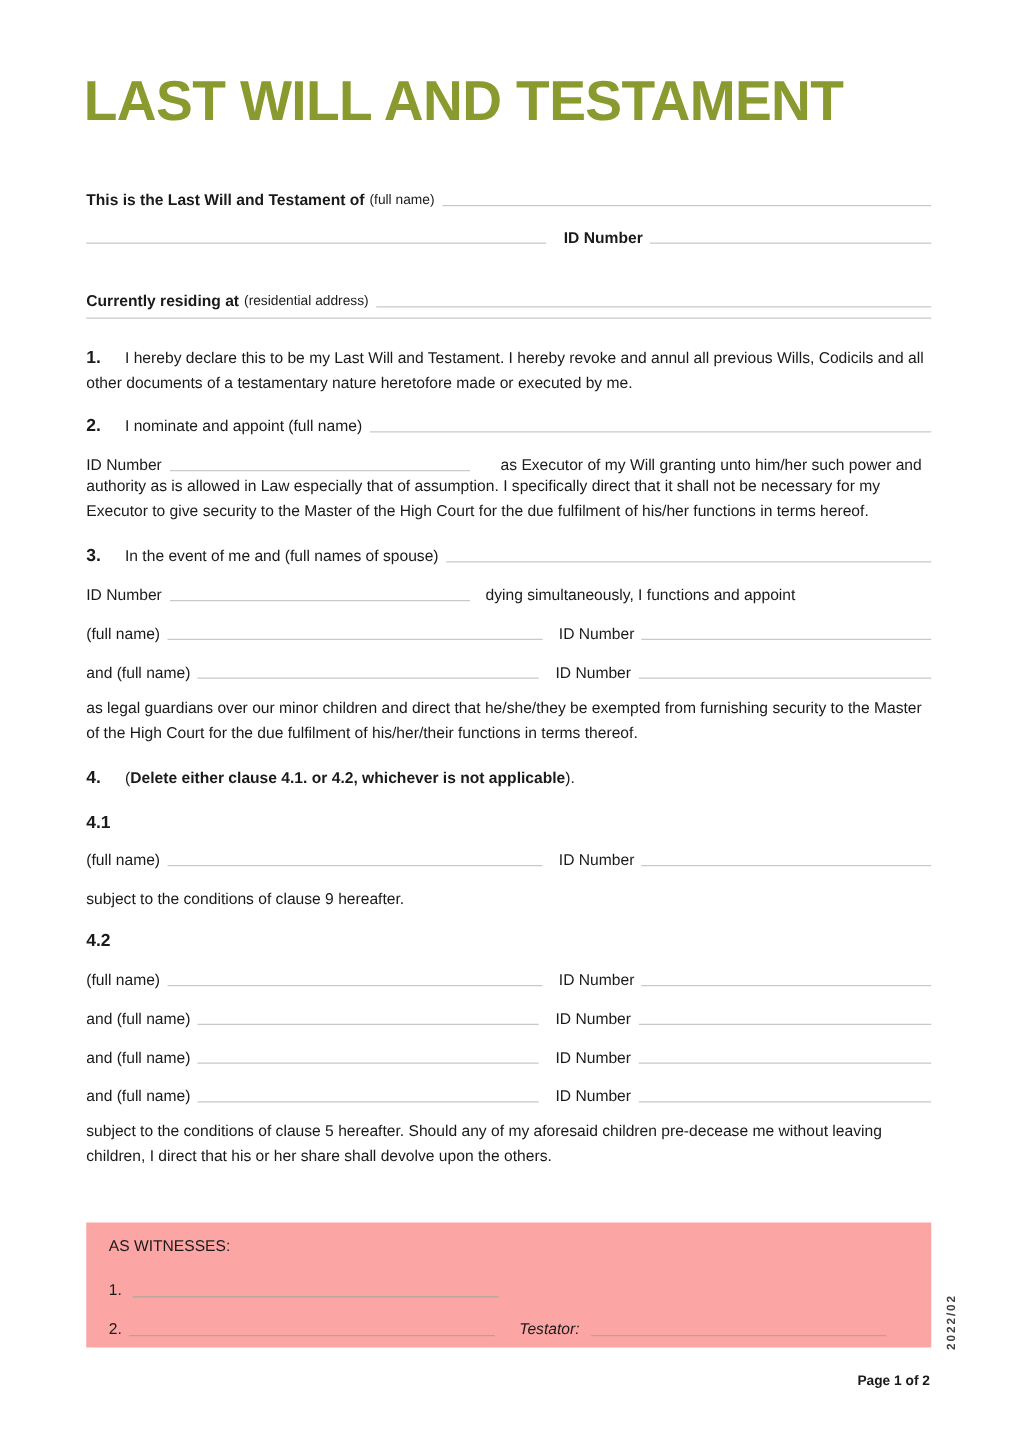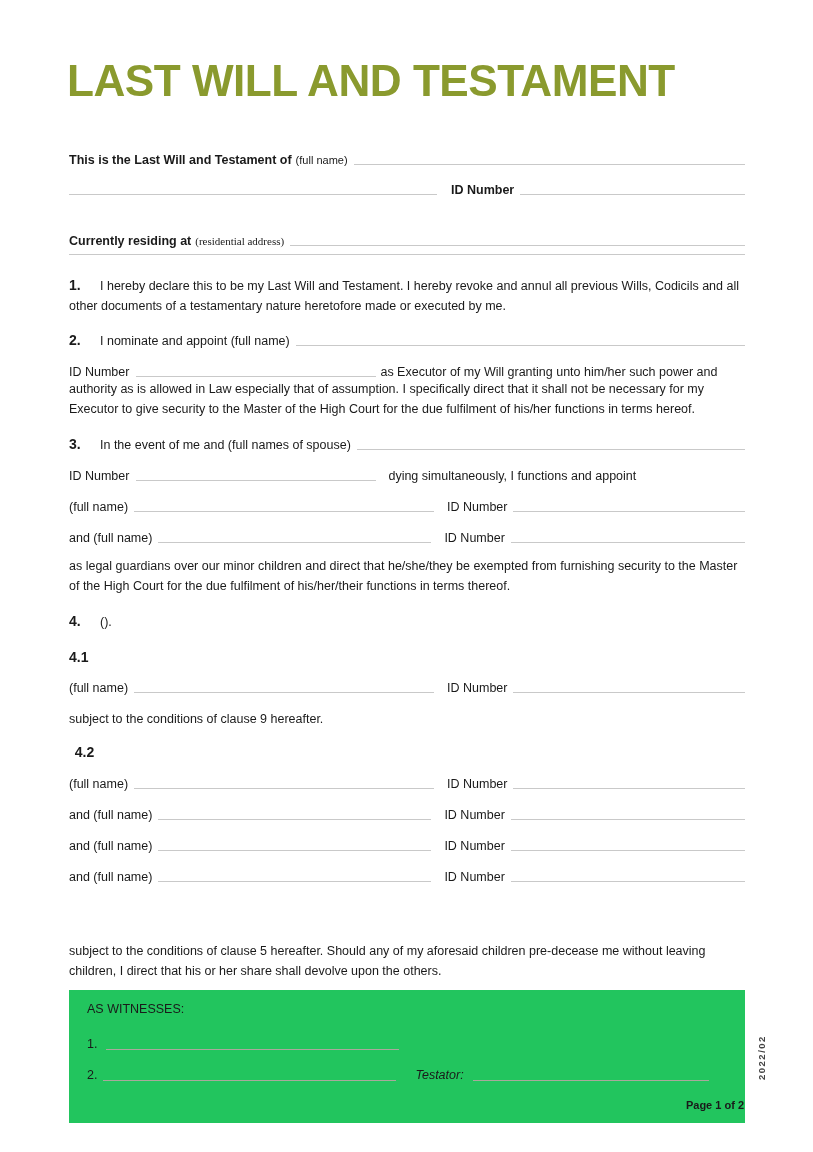--- a/index.html
+++ b/index.html
@@ -7,21 +7,21 @@
          font-family: "Liberation Sans", "DejaVu Sans", sans-serif; color: #1a1a1a; }
   .title { position: absolute; left: 67px; top: 58px; font-size: 45px; font-weight: bold;
            color: #8a9a2e; letter-spacing: -0.5px; margin: 0; line-height: 1; transform: scaleX(0.98); transform-origin: left; }
   .row { position: absolute; left: 69px; right: 68px; display: flex; align-items: flex-end; font-size: 12.5px; line-height: 1; height: 16px; }
   .line { flex: 1; border-bottom: 1px solid #c9c9c9; height: 1px; margin-left: 6px; margin-bottom: 1px; }
   .line.fixed { flex: none; }
   .b { font-weight: bold; }
   .sm { font-size: 11px; }
   .num { font-weight: bold; font-size: 14px; display: inline-block; width: 31px; }
   .para { position: absolute; left: 69px; width: 672px; font-size: 12.5px; line-height: 20px; margin: 0; }
-  .witness-box { position: absolute; left: 69px; top: 978px; width: 676px; height: 133px; background: #22c55e; margin-top: 12px; }
+  .witness-box { position: absolute; left: 69px; top: 978px; width: 676px; height: 100px; background: #fca5a5; }
   .wrow { position: absolute; display: flex; align-items: flex-end; font-size: 12.5px; height: 16px; }
   .wline { border-bottom: 1px solid #aaa89c; height: 1px; margin-bottom: 1px; }
   .side-code { position: absolute; left: 756px; top: 1080px; font-size: 9.5px; font-weight: bold; color: #444;
                transform: rotate(-90deg); transform-origin: left top; letter-spacing: 1.5px; }
   .page-no { position: absolute; right: 69px; top: 1099px; font-size: 11px; font-weight: bold; }
 </style>
 </head>
 <body>
 
 <h1 class="title">LAST WILL AND TESTAMENT</h1>
@@ -33,42 +33,42 @@
 </div>
 
 <div class="row" style="top:180px;">
   <span class="line fixed" style="width:368px;margin-left:0;"></span>
   <span class="b" style="margin-left:14px;">ID Number</span>
   <span class="line"></span>
 </div>
 
 <div class="row" style="top:211px;margin-top:20px;">
   <span class="b">Currently residing at</span>
-  <span class="sm" style="margin-left:4px;font-family:Liberation Serif, serif;">(residential address)</span>
+  <span class="sm" style="margin-left:4px;">(residential address)</span>
   <span class="line"></span>
 </div>
 
 <div class="row" style="top:240px;">
   <span class="line" style="margin-left:0;"></span>
 </div>
 
 <p class="para" style="top:275px;">
   <span class="num">1.</span><span>I hereby declare this to be my Last Will and Testament. I hereby revoke and annul all previous Wills, Codicils and all other documents of a testamentary nature heretofore made or executed by me.</span>
 </p>
 
 <div class="row" style="top:331px;">
   <span class="num">2.</span>
   <span>I nominate and appoint (full name)</span>
   <span class="line"></span>
 </div>
 
 <div class="row" style="top:362px;">
   <span>ID Number</span>
   <span class="line fixed" style="width:240px;margin-left:7px;"></span>
-  <span style="margin-left:4px;white-space:nowrap;">as Executor of my Will granting unto him/her such power and</span>
+  <span style="margin-left:24px;white-space:nowrap;">as Executor of my Will granting unto him/her such power and</span>
 </div>
 <p class="para" style="top:379px;">authority as is allowed in Law especially that of assumption. I specifically direct that it shall not be necessary for my Executor to give security to the Master of the High Court for the due fulfilment of his/her functions in terms hereof.</p>
 
 <div class="row" style="top:435px;">
   <span class="num">3.</span>
   <span>In the event of me and (full names of spouse)</span>
   <span class="line"></span>
 </div>
 
 <div class="row" style="top:466px;">
@@ -89,40 +89,41 @@
   <span class="line fixed" style="width:273px;"></span>
   <span style="margin-left:13px;">ID Number</span>
   <span class="line"></span>
 </div>
 
 <p class="para" style="top:556px;">as legal guardians over our minor children and direct that he/she/they be exempted from furnishing security to the Master of the High Court for the due fulfilment of his/her/their functions in terms thereof.</p>
 
 <div class="row" style="top:612px;">
   <span class="num">4.</span>
   <span>(</span>
+    <span class="b">Delete either clause 4.1. or 4.2, whichever is not applicable</span>
     <span>).</span>
 </div>
 
 <div class="row" style="top:648px;">
   <span class="num">4.1</span>
 </div>
 
 <div class="row" style="top:678px;">
   <span>(full name)</span>
   <span class="line fixed" style="width:300px;"></span>
   <span style="margin-left:13px;">ID Number</span>
   <span class="line"></span>
 </div>
 
 <div class="row" style="top:709px;">
   <span>subject to the conditions of clause 9 hereafter.</span>
 </div>
 
 <div class="row" style="top:743px;">
-  <span class="num" style="width:31px;text-align:center;">4.2</span>
+  <span class="num" style="width:31px;">4.2</span>
 </div>
 
 <div class="row" style="top:774px;">
   <span>(full name)</span>
   <span class="line fixed" style="width:300px;"></span>
   <span style="margin-left:13px;">ID Number</span>
   <span class="line"></span>
 </div>
 <div class="row" style="top:805px;">
   <span>and (full name)</span>
@@ -136,21 +137,21 @@
   <span style="margin-left:13px;">ID Number</span>
   <span class="line"></span>
 </div>
 <div class="row" style="top:867px;">
   <span>and (full name)</span>
   <span class="line fixed" style="width:273px;"></span>
   <span style="margin-left:13px;">ID Number</span>
   <span class="line"></span>
 </div>
 
-<p class="para" style="top:895px;margin-top:46px;">subject to the conditions of clause 5 hereafter. Should any of my aforesaid children pre-decease me without leaving children, I direct that his or her share shall devolve upon the others.</p>
+<p class="para" style="top:895px;">subject to the conditions of clause 5 hereafter. Should any of my aforesaid children pre-decease me without leaving children, I direct that his or her share shall devolve upon the others.</p>
 
 <div class="witness-box">
   <div class="wrow" style="left:18px;top:10px;">
     <span>AS WITNESSES:</span>
   </div>
   <div class="wrow" style="left:18px;top:45px;">
     <span>1.</span>
     <span class="wline" style="width:293px;margin-left:9px;"></span>
   </div>
   <div class="wrow" style="left:18px;top:76px;">

